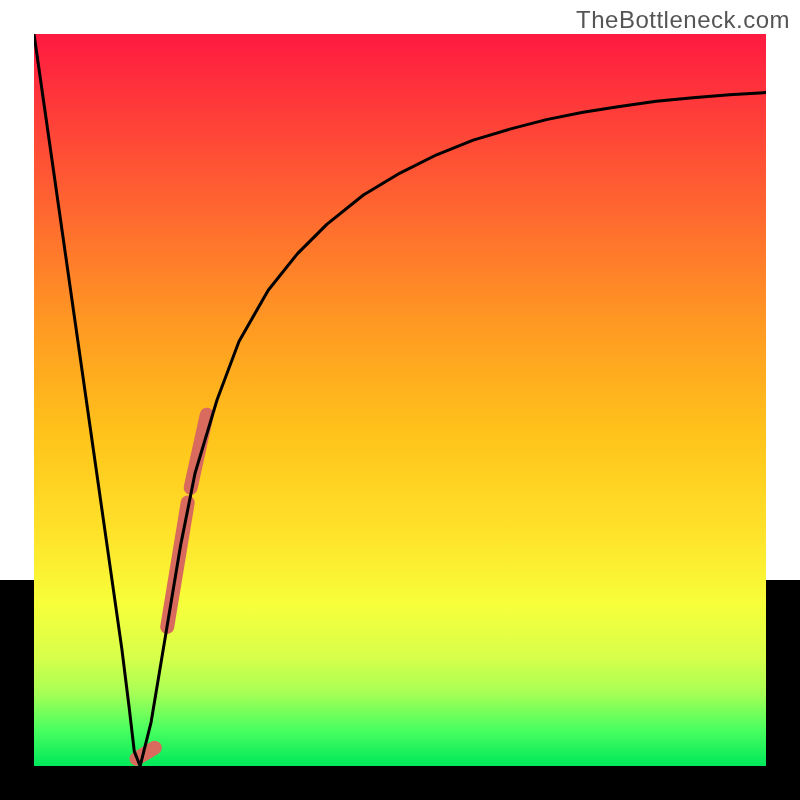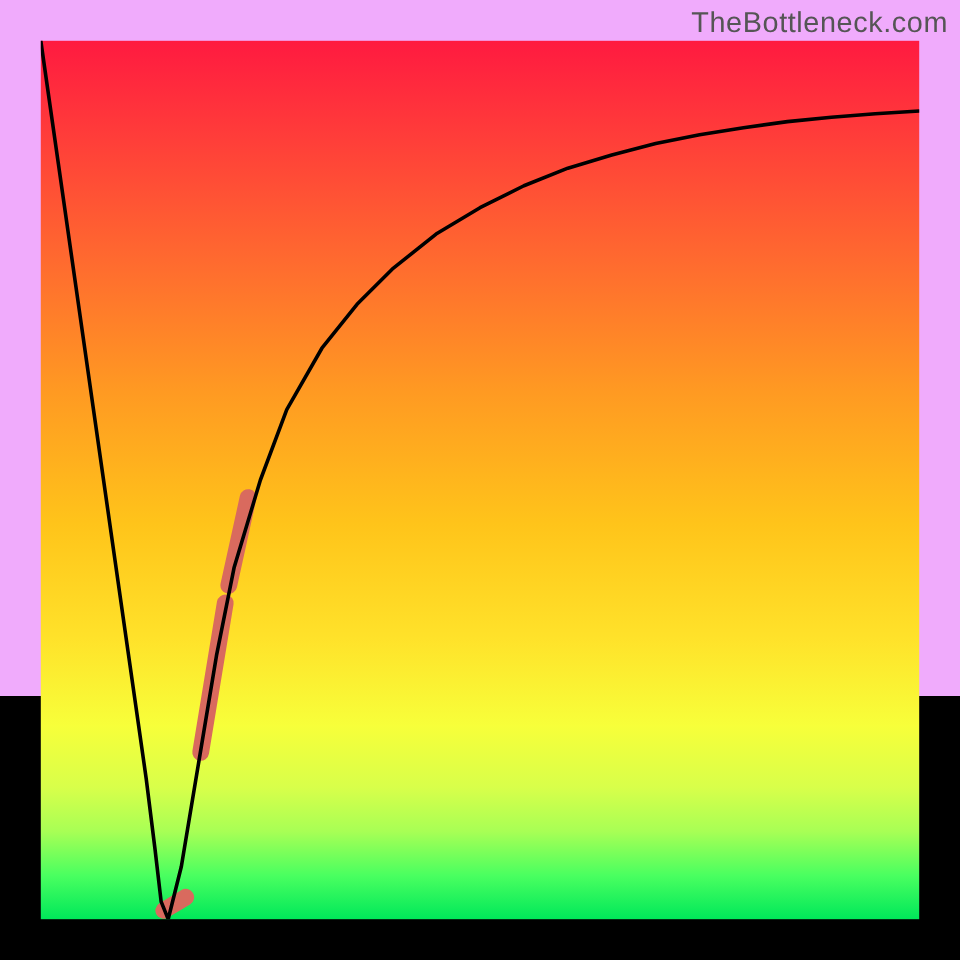--- a/index.html
+++ b/index.html
@@ -10,21 +10,21 @@
     background: #000;
     overflow: hidden;
     font-family: Arial, Helvetica, sans-serif;
   }
   .frame {
     position: absolute;
     left: 0;
     top: 0;
     width: 800px;
     height: 580px;
-    background: #f0abfc;
+    background: #ffffff;
   }
   .plot {
     position: absolute;
     left: 34px;
     top: 34px;
     width: 732px;
     height: 732px;
     background: linear-gradient(to bottom,
       #ff1a40 0%,
       #ff3a3a 10%,

